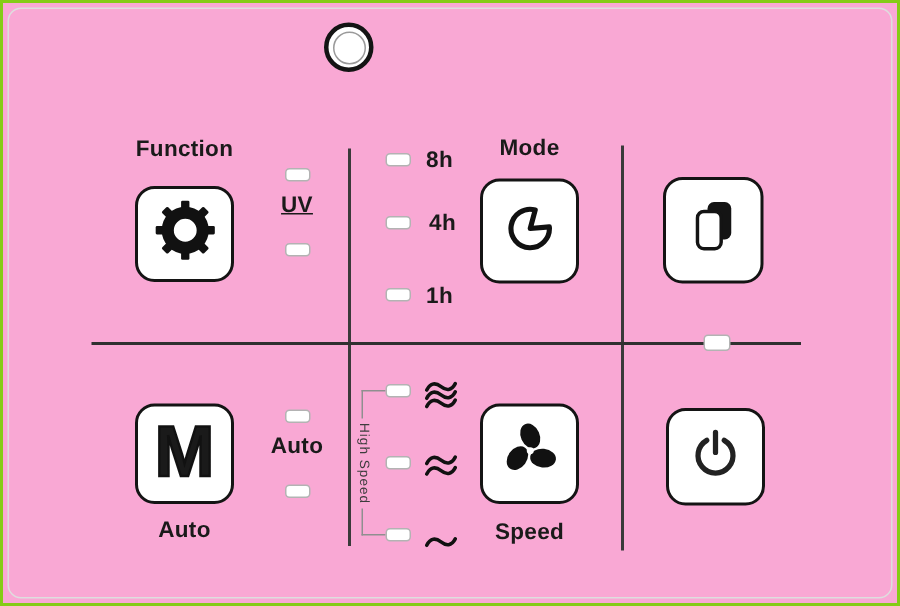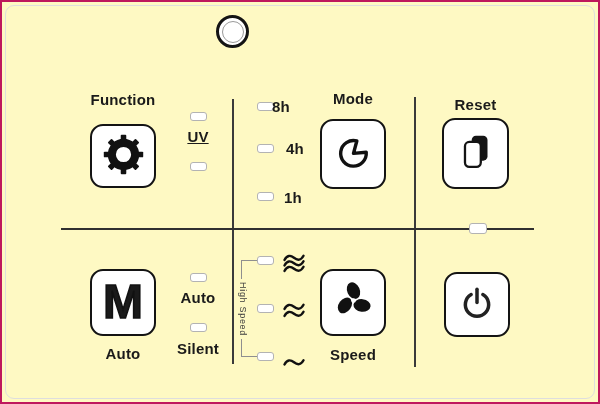--- a/index.html
+++ b/index.html
@@ -1,18 +1,18 @@
 <!DOCTYPE html>
 <html><head>
 <meta charset="utf-8">
 <style>
   html,body{margin:0;padding:0;background:#fff;}
   .panel{
-    position:relative;width:600px;height:404px;background:#fef9c3;
-    border:2px solid #be185d;box-sizing:border-box;
+    position:relative;width:600px;height:404px;background:#f9a8d4;
+    border:2px solid #84cc16;box-sizing:border-box;
     font-family:"Liberation Sans",sans-serif;color:#1a1a1a;overflow:hidden;
   }
   .inner-outline{
     position:absolute;left:3px;top:3px;right:3px;bottom:3px;
     border:1px solid #dedede;border-radius:9px;pointer-events:none;
   }
   .abs{position:absolute;}
   .label{
     position:absolute;font-weight:bold;font-size:15px;text-align:center;
     letter-spacing:.2px;white-space:nowrap;line-height:1.1;
@@ -50,21 +50,21 @@
   #lbl-time{left:319px;top:89px;width:64px;}
   #lbl-reset{left:440px;top:95px;width:67px;}
   #lbl-mode{left:88px;top:344px;width:66px;}
   #lbl-speed{left:318px;top:345px;width:66px;}
   #lbl-power{left:442px;top:344px;width:66px;}
   
   #lbl-uv{left:168px;top:127px;width:56px;text-decoration:underline;}
   #lbl-anion{left:166px;top:178px;width:60px;}
   #lbl-auto{left:168px;top:288px;width:56px;}
   #lbl-silent{left:166px;top:339px;width:60px;}
-  #lbl-8h{left:264px;top:97px;width:30px;}
+  #lbl-8h{left:276px;top:97px;width:30px;}
   #lbl-4h{left:278px;top:139px;width:30px;}
   #lbl-1h{left:276px;top:188px;width:30px;}
   
   #led-uv{left:188px;top:110px;}
   #led-anion{left:188px;top:160px;}
   #led-8h{left:255px;top:100px;}
   #led-4h{left:255px;top:142px;}
   #led-1h{left:255px;top:190px;}
   #led-auto{left:188px;top:271px;}
   #led-silent{left:188px;top:321px;}
@@ -138,39 +138,37 @@
 
   <div class="label" id="lbl-time">Mode</div>
   <div class="btn" id="btn-time">
     <span>
       <svg width="41" height="41" viewBox="0 0 48 48">
         <path d="M24 25 L27.9 10.5 A15 15 0 1 0 38.9 23.7 Z" fill="#fff" stroke="#111" stroke-width="4" stroke-linejoin="round"></path>
       </svg>
     </span>
   </div>
 
-  <div class="label" id="lbl-reset">Reset</div>
   <div class="btn" id="btn-reset">
     <span>
       <svg width="46" height="46" viewBox="0 0 48 48">
         <rect x="19.5" y="7" width="16.5" height="26" rx="4.5" fill="#141414"></rect>
         <rect x="12.5" y="13.5" width="16.5" height="26" rx="4.5" fill="#fff" stroke="#141414" stroke-width="2.4"></rect>
       </svg>
     </span>
   </div>
   <div class="led" id="led-reset"></div>
 
   <div class="btn" id="btn-mode">
     <span class="m-glyph">M</span>
   </div>
   <div class="label" id="lbl-mode">Auto</div>
   <div class="led" id="led-auto"></div>
   <div class="label" id="lbl-auto">Auto</div>
   <div class="led" id="led-silent"></div>
-  <div class="label" id="lbl-silent">Silent</div>
 
   <div class="bracket" id="bracket-stub-top"></div>
   <div class="bracket" id="bracket-line-top"></div>
   <div id="hs-label">High Speed</div>
   <div class="bracket" id="bracket-line-bot"></div>
   <div class="bracket" id="bracket-stub-bot"></div>
 
   <div class="led" id="led-speed-high"></div>
   <div class="led" id="led-speed-med"></div>
   <div class="led" id="led-speed-low"></div>

